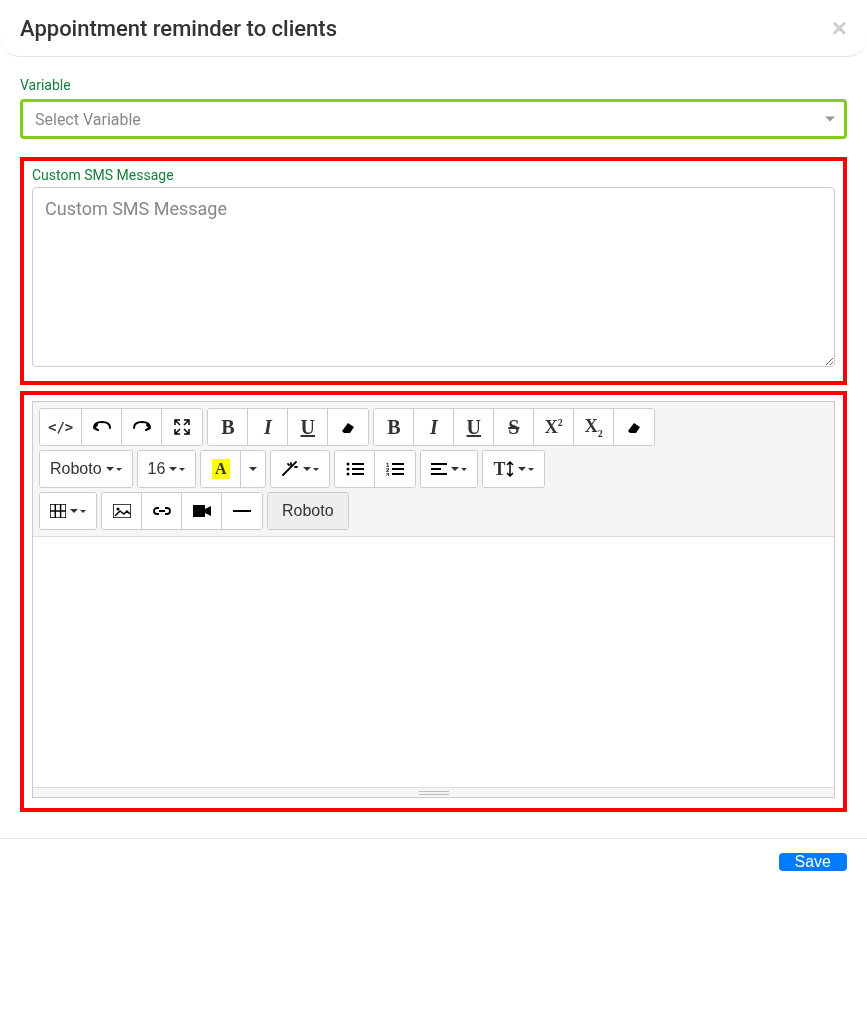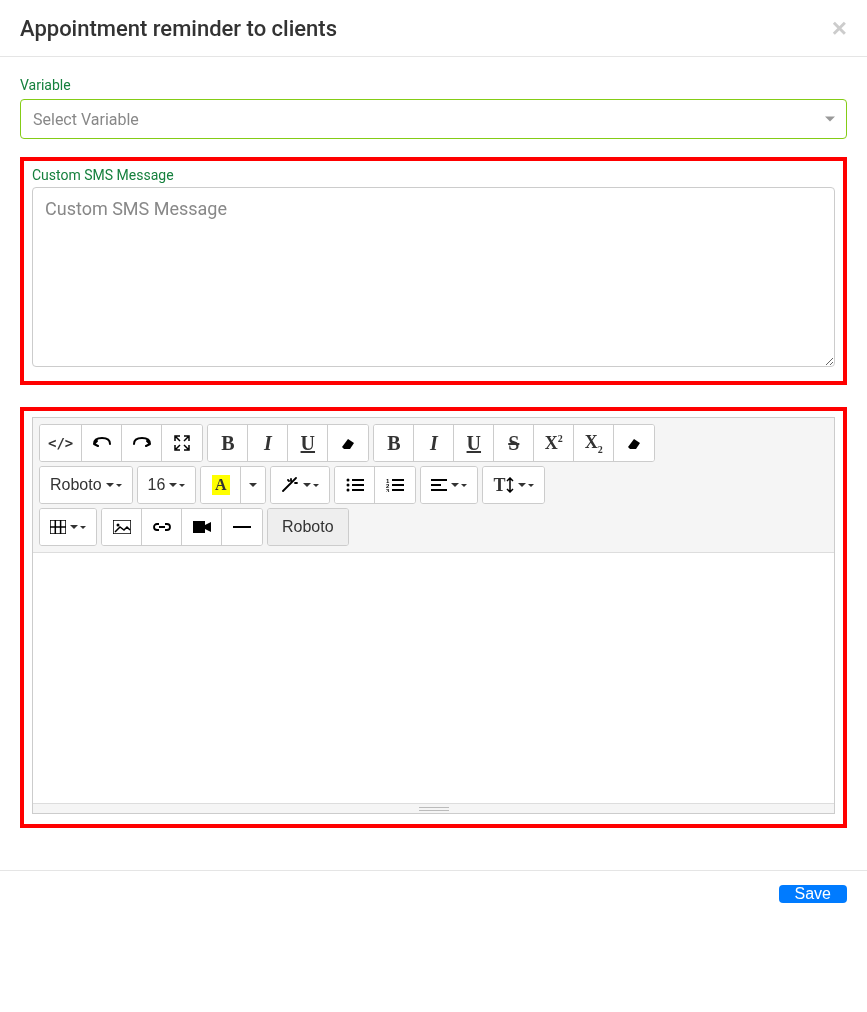--- a/index.html
+++ b/index.html
@@ -1,27 +1,27 @@
 <!DOCTYPE html>
 <html><head>
 <meta charset="utf-8">
 <style>
 * { box-sizing: border-box; margin: 0; padding: 0; }
 body { font-family: -apple-system, BlinkMacSystemFont, "Segoe UI", Roboto, Arial, sans-serif; background: #fff; color: #333; }
 .modal { width: 867px; }
-.modal-header { display: flex; align-items: center; justify-content: space-between; padding: 15px 20px; border-bottom: 1px solid #e5e5e5; }
+.modal-header { display: flex; align-items: center; justify-content: space-between; padding: 15px 20px; border-bottom: 1px solid #e5e5e5; border-radius: 20px; }
 .modal-title { font-size: 22px; font-weight: 500; color: #333; }
 .close-btn { background: none; border: none; font-size: 26px; color: #ccc; cursor: pointer; line-height: 1; font-weight: bold; }
 .modal-body { padding: 20px; }
 .form-group { margin-bottom: 18px; }
 .form-label { display: block; font-size: 14px; color: #15803d; margin-bottom: 6px; font-weight: 400; }
 .select-wrap { position: relative; }
-.select { width: 100%; height: 40px; border: 1px solid #84cc16; border-radius: 4px; padding: 0 12px; font-size: 16px; color: #888; background: #fff; appearance: none; cursor: pointer; display: flex; align-items: center; }
+.select { width: 100%; height: 40px; border: 3px solid #84cc16; border-radius: 4px; padding: 0 12px; font-size: 16px; color: #888; background: #fff; appearance: none; cursor: pointer; display: flex; align-items: center; }
 .select-caret { position: absolute; right: 12px; top: 50%; transform: translateY(-50%); width: 0; height: 0; border-left: 5px solid transparent; border-right: 5px solid transparent; border-top: 5px solid #999; }
-.highlight-box { border: 4px solid #ff0000; padding: 6px 8px 10px 8px; margin-bottom: 22px; }
+.highlight-box { border: 4px solid #ff0000; padding: 6px 8px 10px 8px; margin-bottom: 6px; }
 .highlight-box .form-label { margin-bottom: 4px; }
 .textarea { width: 100%; height: 180px; border: 1px solid #ccc; border-radius: 4px; padding: 10px 12px; font-size: 18px; font-family: inherit; color: #555; resize: both; }
 .textarea::placeholder { color: #888; }
 
 .editor { border: 1px solid #ccc; }
 .toolbar { background: #f5f5f5; border-bottom: 1px solid #ddd; padding: 6px; }
 .toolbar-row { display: flex; flex-wrap: wrap; gap: 4px; margin-bottom: 4px; }
 .toolbar-row:last-child { margin-bottom: 0; }
 .btn-group { display: inline-flex; border: 1px solid #ccc; border-radius: 3px; background: #fff; overflow: hidden; }
 .tbtn { background: #fff; border: none; border-right: 1px solid #ccc; min-width: 40px; height: 36px; display: inline-flex; align-items: center; justify-content: center; cursor: pointer; font-size: 16px; color: #333; padding: 0 8px; }

